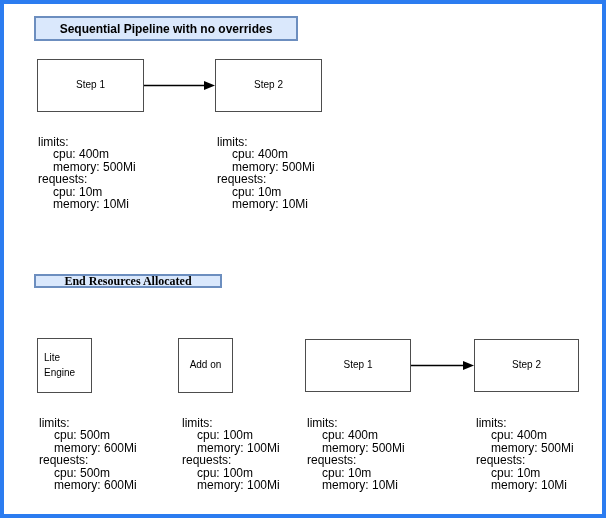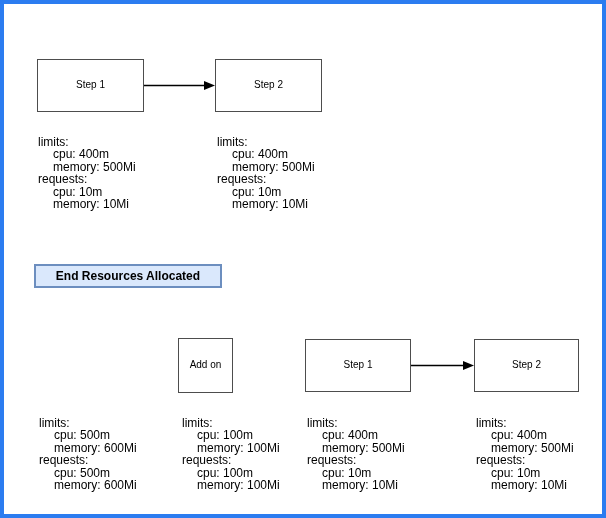--- a/index.html
+++ b/index.html
@@ -24,20 +24,23 @@
     white-space:nowrap;
   }
   .res .indent { padding-left:15px; }
   .arrow { position:absolute; }
 </style>
 </head>
 <body>
 
 <div class="frame">
 
+  <div class="title-box" style="left:30px; top:12px; width:264px; height:25px;">
+    <span>Sequential Pipeline with no overrides</span>
+  </div>
 
   <div class="node" style="left:33px; top:55px; width:107px; height:53px;">
     <span>Step 1</span>
   </div>
 
   <svg class="arrow" style="left:140px; top:73px;" width="72" height="17">
     <line x1="0" y1="8.5" x2="60" y2="8.5" stroke="#000000" stroke-width="1.4"></line>
     <polygon points="60,4 71,8.5 60,13" fill="#000000"></polygon>
   </svg>
 
@@ -56,24 +59,27 @@
 
   <div class="res" style="left:213px; top:132px;">
     <div>limits:</div>
     <div class="indent">cpu: 400m</div>
     <div class="indent">memory: 500Mi</div>
     <div>requests:</div>
     <div class="indent">cpu: 10m</div>
     <div class="indent">memory: 10Mi</div>
   </div>
 
-  <div class="title-box" style="left:30px; top:260px; width:188px; height:24px;">
+  <div class="title-box" style="left:30px; top:270px; width:188px; height:14px;font-family:Liberation Serif, serif;">
     <span>End Resources Allocated</span>
   </div>
 
+  <div class="node" style="left:33px; top:334px; width:55px; height:55px;">
+    <span>Lite Engine</span>
+  </div>
 
   <div class="node" style="left:174px; top:334px; width:55px; height:55px;">
     <span>Add on</span>
   </div>
 
   <div class="node" style="left:301px; top:335px; width:106px; height:53px;">
     <span>Step 1</span>
   </div>
 
   <svg class="arrow" style="left:407px; top:353px;" width="64" height="17">

